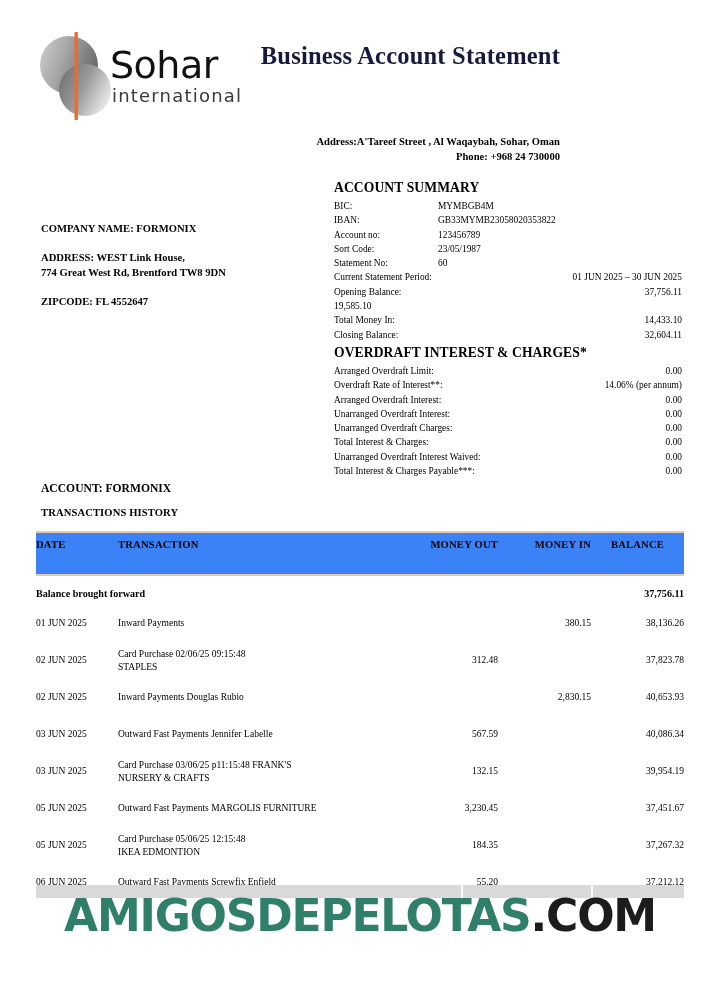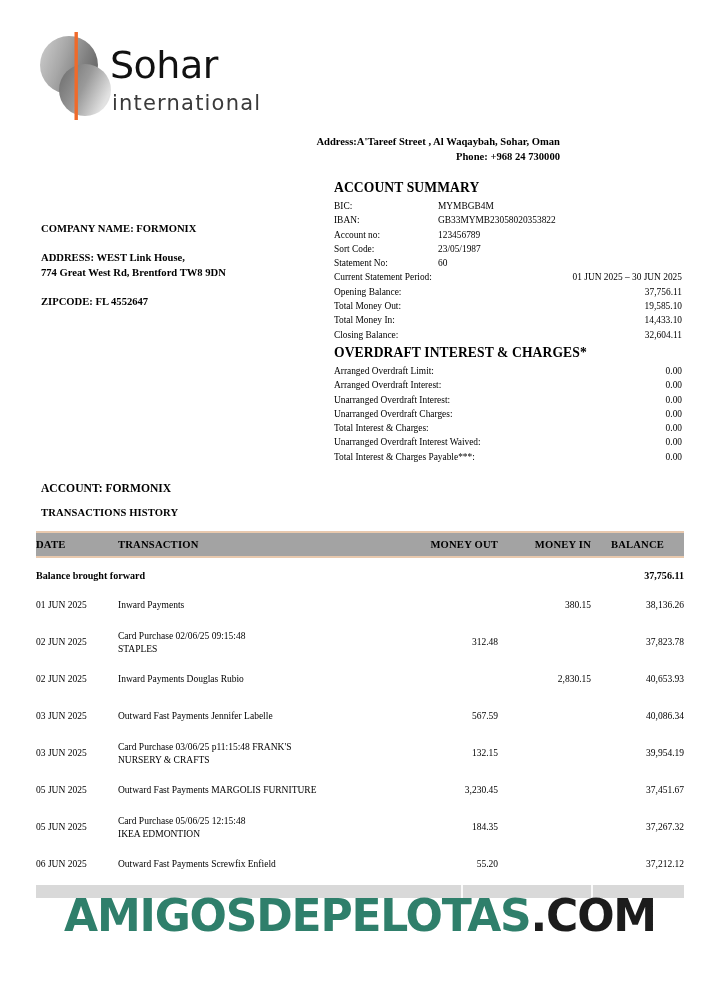--- a/index.html
+++ b/index.html
@@ -49,26 +49,26 @@
     line-height: 1;
   }
   .logo-sohar {
     font-size: 38px;
     font-weight: 400;
     letter-spacing: -0.5px;
     color: #111111;
     display: block;
   }
   .logo-intl {
-    font-size: 21px;
+    font-size: 18px;
     font-weight: 400;
     letter-spacing: 1.2px;
     color: #3a3a3a;
     display: block;
-    margin-top: 9px;
+    margin-top: 3px;
     margin-left: 2px;
   }
 
   .doc-title {
     position: absolute;
     right: 40px;
     top: 42px;
     font-size: 24.5px;
     font-weight: bold;
     color: #161b3d;
@@ -153,26 +153,26 @@
   
   .txn-table {
     position: absolute;
     left: 36px;
     top: 531px;
     width: 648px;
     border-collapse: collapse;
     table-layout: fixed;
   }
   .txn-table thead th {
-    background: #a3a3a3;
+    background: #3b82f6;
     border-top: 2.5px solid #e8c9ae;
     border-bottom: 2.5px solid #e8c9ae;
     font-size: 10.6px;
     font-weight: bold;
-    padding: 6px 0 6px 0;
+    padding: 6px 0 24px 0;
     letter-spacing: 0.2px;
     vertical-align: middle;
   }
   th.c-date    { width: 82px;  text-align: left;  padding-left: 7px; }
   th.c-txn     { width: 275px; text-align: left;  padding-left: 3px; }
   th.c-out     { width: 105px; text-align: right; padding-right: 6px; }
   th.c-in      { width: 93px;  text-align: right; padding-right: 6px; }
   th.c-bal     { width: 93px;  padding-right: 7px; }
 
   .txn-table tbody td {
@@ -253,20 +253,21 @@
         <circle cx="31" cy="37" r="29" fill="url(#gradBig)"></circle>
         <circle cx="47" cy="62" r="26" fill="url(#gradSmall)"></circle>
         <rect x="36.5" y="4" width="3.4" height="88" fill="#f06a2a"></rect>
       </svg>
       <span class="logo-text">
         <span class="logo-sohar">Sohar</span>
         <span class="logo-intl">international</span>
       </span>
     </div>
 
+    <div class="doc-title">Business Account Statement</div>
   </div>
 
   <div class="bank-contact">
     <div>Address:A'Tareef Street , Al Waqaybah, Sohar, Oman</div>
     <div>Phone: +968 24 730000</div>
   </div>
 
   <div class="company-block">
     <div class="grp">
       <div>COMPANY NAME: FORMONIX</div>
@@ -305,40 +306,43 @@
         </div>
         <div class="kv-row">
           <span class="kv-label grow">Current Statement Period:</span>
           <span class="kv-value-right">01 JUN 2025 – 30 JUN 2025</span>
         </div>
         <div class="kv-row">
           <span class="kv-label grow">Opening Balance:</span>
           <span class="kv-value-right">37,756.11</span>
         </div>
         <div class="kv-row">
-          <span class="kv-label grow">Total Money Out:</span>
           <span class="kv-value-right">19,585.10</span>
         </div>
         <div class="kv-row">
           <span class="kv-label grow">Total Money In:</span>
           <span class="kv-value-right">14,433.10</span>
         </div>
         <div class="kv-row">
           <span class="kv-label grow">Closing Balance:</span>
           <span class="kv-value-right">32,604.11</span>
         </div>
       </div>
   </div>
 
   <div class="overdraft-panel">
     <div class="panel-heading">OVERDRAFT INTEREST &amp; CHARGES*</div>
     <div id="overdraft-rows">
         <div class="kv-row">
           <span class="kv-label grow">Arranged Overdraft Limit:</span>
           <span class="kv-value-right">0.00</span>
+        </div>
+        <div class="kv-row">
+          <span class="kv-label grow">Overdraft Rate of Interest**:</span>
+          <span class="kv-value-right">14.06% (per annum)</span>
         </div>
         <div class="kv-row">
           <span class="kv-label grow">Arranged Overdraft Interest:</span>
           <span class="kv-value-right">0.00</span>
         </div>
         <div class="kv-row">
           <span class="kv-label grow">Unarranged Overdraft Interest:</span>
           <span class="kv-value-right">0.00</span>
         </div>
         <div class="kv-row">

